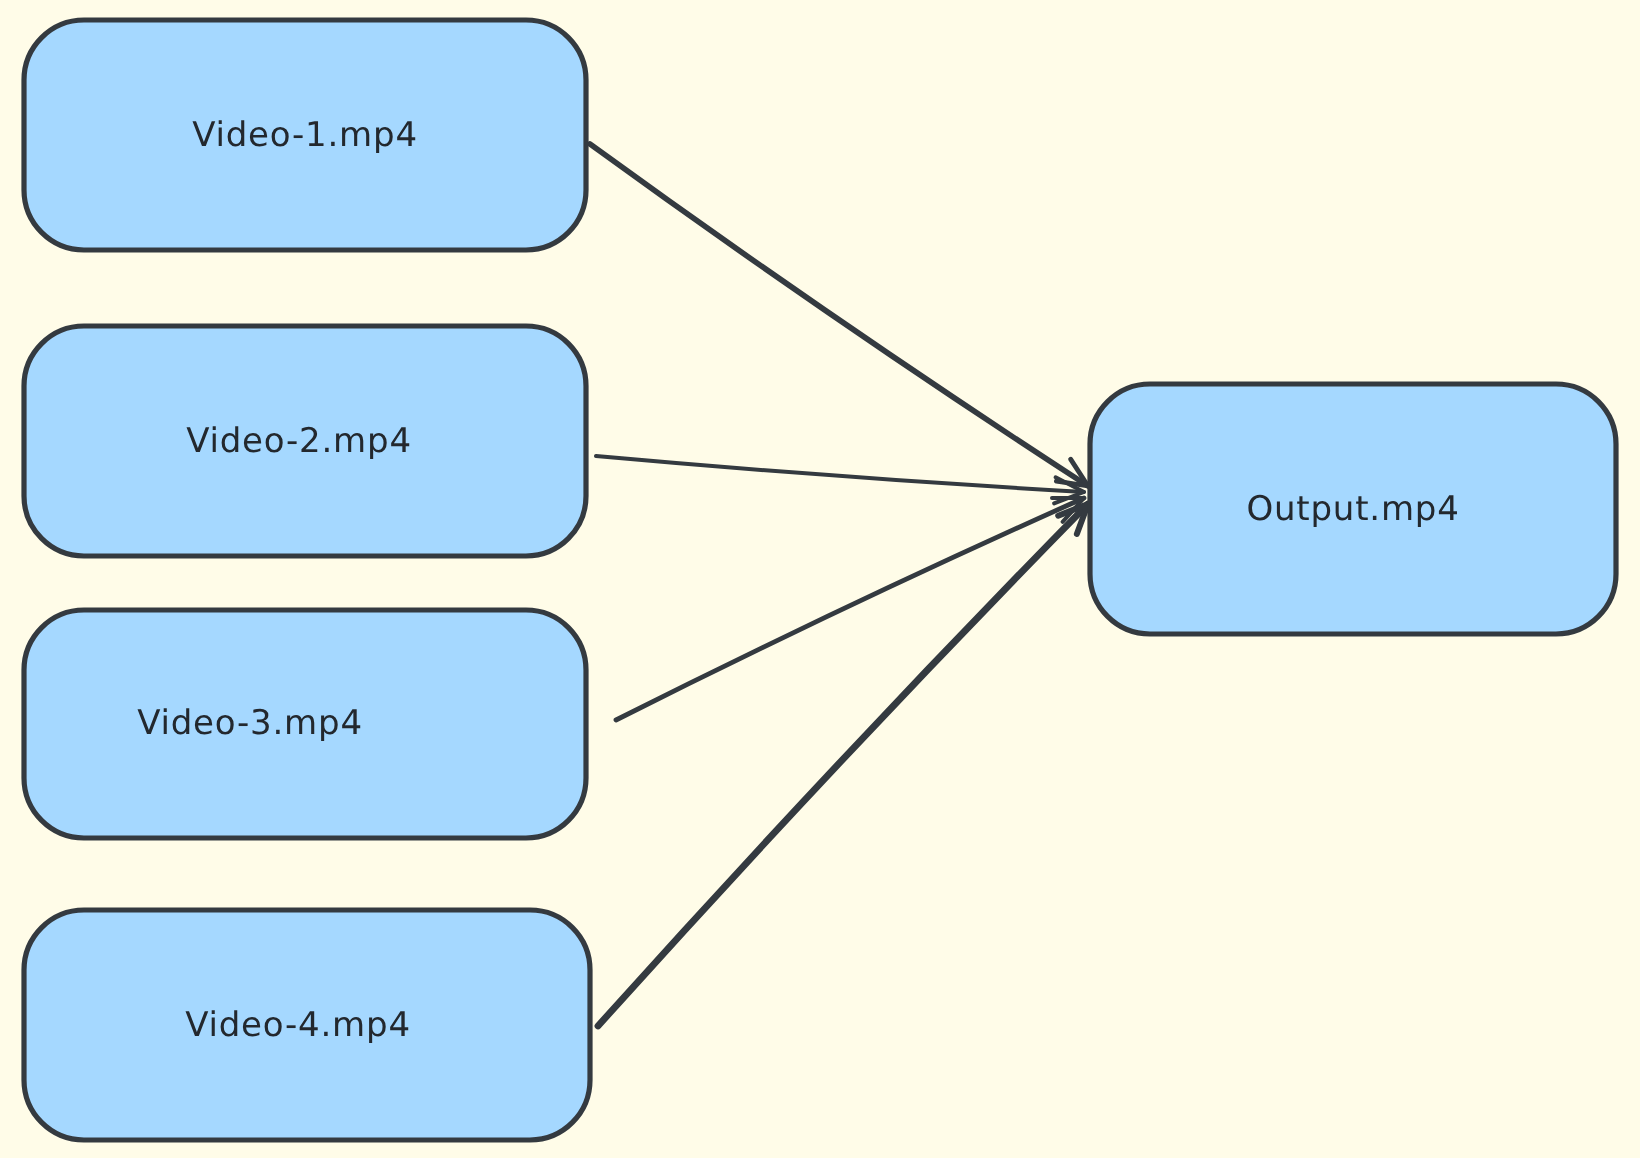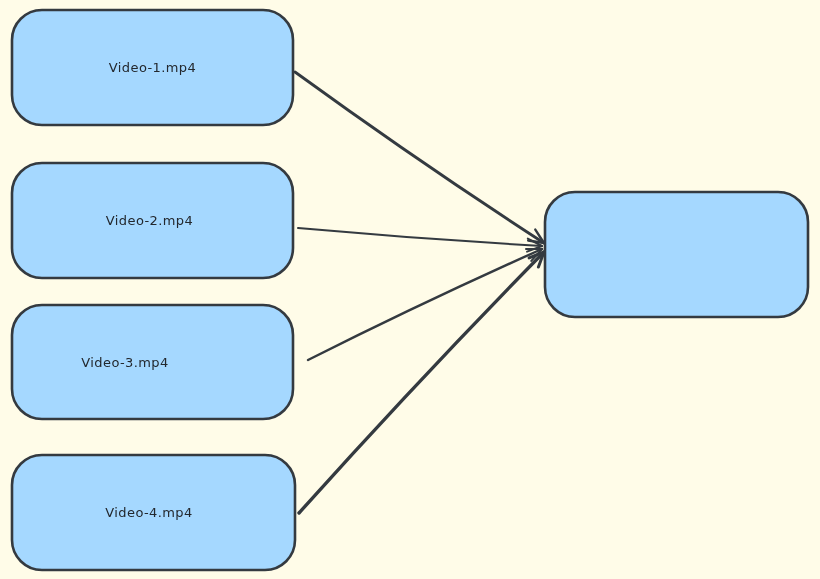--- a/index.html
+++ b/index.html
@@ -31,21 +31,21 @@
     stroke: var(--stroke);
     stroke-linecap: round;
     stroke-linejoin: round;
   }
   .label {
     position: absolute;
     display: flex;
     align-items: center;
     justify-content: center;
     color: var(--text);
-    font-size: 13px;
+    font-size: 17px;
     letter-spacing: 0.4px;
     pointer-events: none;
     font-style: normal;
   }
   .l1 { left: 12px; top: 10px;  width: 281px; height: 115px; }
   .l2 { left: 12px; top: 163px; width: 275px; height: 115px; }
   .l3 { left: 12px; top: 305px; width: 226px; height: 114px; }
   .l4 { left: 12px; top: 455px; width: 274px; height: 115px; }
   .l5 { left: 545px; top: 192px; width: 263px; height: 125px; }
 </style>
@@ -76,13 +76,14 @@
     <rect class="node" x="12" y="163" width="281" height="115" rx="30" ry="30"></rect>
     <rect class="node" x="12" y="305" width="281" height="114" rx="30" ry="30"></rect>
     <rect class="node" x="12" y="455" width="283" height="115" rx="30" ry="30"></rect>
     <rect class="node" x="545" y="192" width="263" height="125" rx="30" ry="30"></rect>
   </svg>
 
   <div class="label l1">Video-1.mp4</div>
   <div class="label l2">Video-2.mp4</div>
   <div class="label l3">Video-3.mp4</div>
   <div class="label l4">Video-4.mp4</div>
+  <div class="label l5">Output.mp4</div>
 </div>
 
 </body></html>

